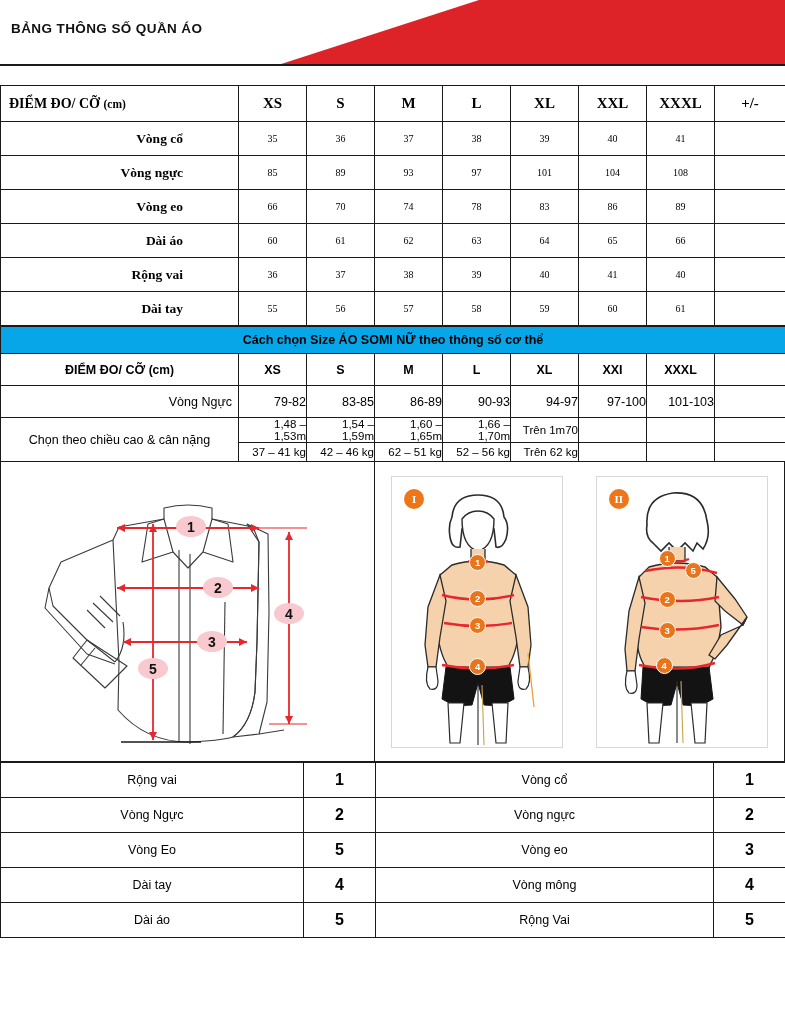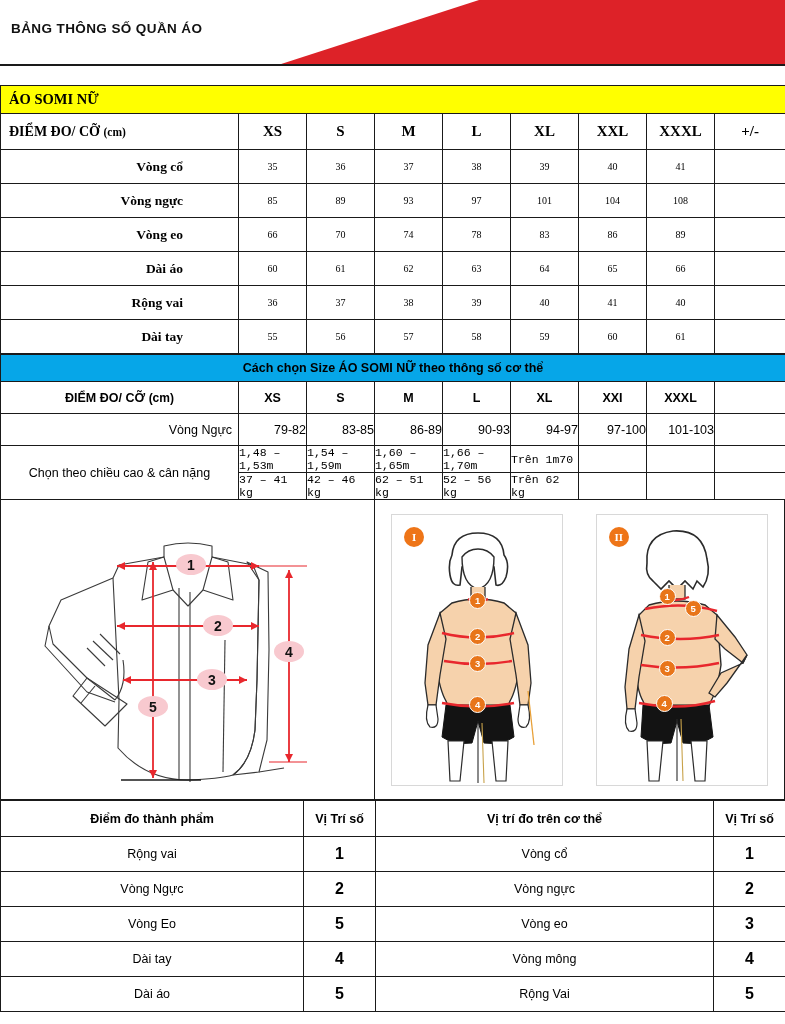--- a/index.html
+++ b/index.html
@@ -81,23 +81,23 @@
   .t2 .hdr td.lab .unit { font-weight: bold; font-size: 12px; }
   .t2 .row td {
     height: 32px;
     font-family: "Liberation Sans", sans-serif;
     font-size: 12.5px; color:#000;
     text-align: right; vertical-align: middle;
   }
   .t2 .row td.lab { text-align: right; padding-right: 6px; }
   .t2 .sub td {
     height: 19px;
-    font-family: Liberation Mono, monospace;
+    font-family: Liberation Sans, sans-serif;
     font-size: 11.5px; color:#000;
-    text-align: left; vertical-align: middle;
+    text-align: right; vertical-align: middle;
   }
   .t2 .sub td.lab {
     font-family: "Liberation Sans", sans-serif;
     font-size: 12.5px; text-align: center; vertical-align: middle;
   }
 
   
   .imgstrip { width:785px; height:300px; display:flex;
     border-left:1.5px solid #1a1a1a; border-right:1.5px solid #1a1a1a;
     border-bottom:1.5px solid #1a1a1a; background:#fff; }
@@ -154,23 +154,20 @@
         <col style="width:68px">
         <col style="width:68px">
       <col style="width:68px">
         <col style="width:68px">
         <col style="width:68px">
       <col style="width:68px">
         <col style="width:68px">
         <col style="width:71px">
     </colgroup>
     <tbody>
-      <tr class="yellow-banner">
-        <td colspan="9">ÁO SOMI  NỮ</td>
-      </tr>
       <tr class="hdr">
         <td class="lab"><span>ĐIỂM ĐO/ CỠ</span> <span class="unit">(cm)</span></td>
         <td>XS</td>
         <td>S</td>
         <td>M</td>
         <td>L</td>
         <td>XL</td>
         <td>XXL</td>
         <td>XXXL</td>
         <td>+/-</td>
@@ -474,26 +471,20 @@
   </div>
 
   <table class="t3">
     <colgroup>
       <col style="width:303px">
         <col style="width:72px">
       <col style="width:338px">
         <col style="width:72px">
     </colgroup>
     <tbody>
-      <tr class="hdr">
-        <td>Điểm đo thành phẩm</td>
-        <td>Vị Trí số</td>
-        <td>Vị trí đo trên cơ thể</td>
-        <td>Vị Trí số</td>
-      </tr>
       <tr class="row">
         <td>Rộng vai</td>
         <td class="num">1</td>
         <td>Vòng cổ</td>
         <td class="num">1</td>
       </tr>
       <tr class="row">
         <td>Vòng Ngực</td>
         <td class="num">2</td>
         <td>Vòng  ngực</td>

